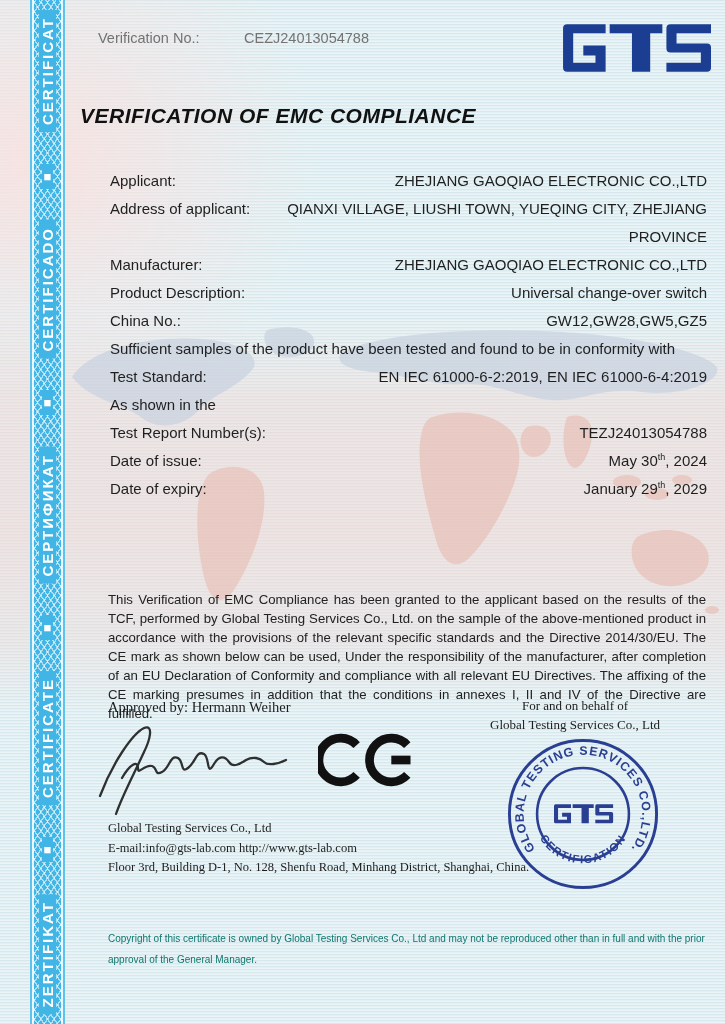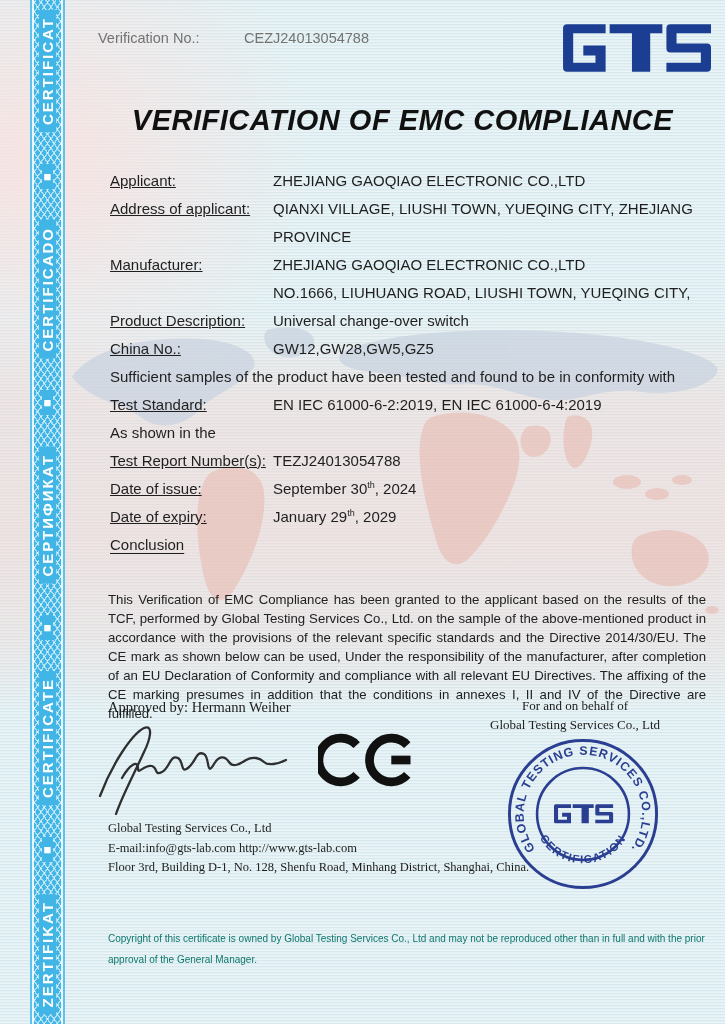--- a/index.html
+++ b/index.html
@@ -47,29 +47,29 @@
   }
   .ribbon-sep {
     color:#fff; font-size:13px; line-height:1; background:#41b6e6; padding:6px 2px;
   }
 
   
   .verif-row { position:absolute; left:98px; top:30px; z-index:3; font-size:14.5px; color:#737373; }
   .verif-row .lbl { display:inline-block; width:142px; }
   .gts-logo { position:absolute; right:14px; top:20px; z-index:3; }
   .doc-title {
-    position:absolute; left:80px; right:0; top:104px; z-index:3; text-align:center;
-    font-size:29px; font-weight:bold; font-style:italic; letter-spacing:.5px; color:#111;
+    position:absolute; left:80px; right:0; top:104px; z-index:3; 
+    font-size:21px; font-weight:bold; font-style:italic; letter-spacing:.5px; color:#111;
   }
 
   
   .fields { position:absolute; left:110px; right:18px; top:166px; z-index:3; font-size:15px; }
   .frow { height:28px; display:flex; align-items:center; white-space:nowrap; }
-  .frow .lbl { width:163px; flex:0 0 163px;text-decoration:underline; }
-  .frow .val { flex:1; }
+  .frow .lbl { width:163px; flex:0 0 163px; }
+  .frow .val { flex:1;text-align:right; }
   .frow.full { white-space:normal; }
   .u-heading { text-decoration:underline; text-underline-offset:3px; }
   sup.ord { font-size:9px; vertical-align:super; line-height:0; }
 
   
   .conclusion-text {
     position:absolute; left:108px; right:19px; top:590px; z-index:3;
     font-size:13.2px; line-height:19px; text-align:justify; color:#222;
   }
 
@@ -169,51 +169,44 @@
     </div>
     <div class="frow">
       <span class="lbl"></span>
       <span class="val">PROVINCE</span>
     </div>
     <div class="frow">
       <span class="lbl">Manufacturer:</span>
       <span class="val">ZHEJIANG GAOQIAO ELECTRONIC CO.,LTD</span>
     </div>
     <div class="frow">
-      <span class="lbl"></span>
-      <span class="val">NO.1666, LIUHUANG ROAD, LIUSHI TOWN, YUEQING CITY,</span>
-    </div>
-    <div class="frow">
       <span class="lbl">Product Description:</span>
       <span class="val">Universal change-over switch</span>
     </div>
     <div class="frow">
       <span class="lbl">China No.:</span>
       <span class="val">GW12,GW28,GW5,GZ5</span>
     </div>
     <div class="frow full">Sufficient samples of the product have been tested and found to be in conformity with</div>
     <div class="frow">
       <span class="lbl">Test Standard:</span>
       <span class="val">EN IEC 61000-6-2:2019, EN IEC 61000-6-4:2019</span>
     </div>
     <div class="frow full">As shown in the</div>
     <div class="frow">
       <span class="lbl">Test Report Number(s):</span>
       <span class="val">TEZJ24013054788</span>
     </div>
     <div class="frow">
       <span class="lbl">Date of issue:</span>
-      <span class="val"><span>September 30</span><sup class="ord">th</sup><span>, 2024</span></span>
+      <span class="val"><span>May 30</span><sup class="ord">th</sup><span>, 2024</span></span>
     </div>
     <div class="frow">
       <span class="lbl">Date of expiry:</span>
       <span class="val"><span>January 29</span><sup class="ord">th</sup><span>, 2029</span></span>
-    </div>
-    <div class="frow full">
-      <span class="u-heading">Conclusion</span>
     </div>
   </div>
 
   <div class="conclusion-text">This Verification of EMC Compliance has been granted to the applicant based on the results of the TCF, performed by Global Testing Services Co., Ltd. on the sample of the above-mentioned product in accordance with the provisions of the relevant specific standards and the Directive 2014/30/EU. The CE mark as shown below can be used, Under the responsibility of the manufacturer, after completion of an EU Declaration of Conformity and compliance with all relevant EU Directives. The affixing of the CE marking presumes in addition that the conditions in annexes I, II and IV of the Directive are fulfilled.</div>
 
   <div class="approved">
     <span>Approved by:</span>
     <span>Hermann Weiher</span>
   </div>
   <div class="behalf">

